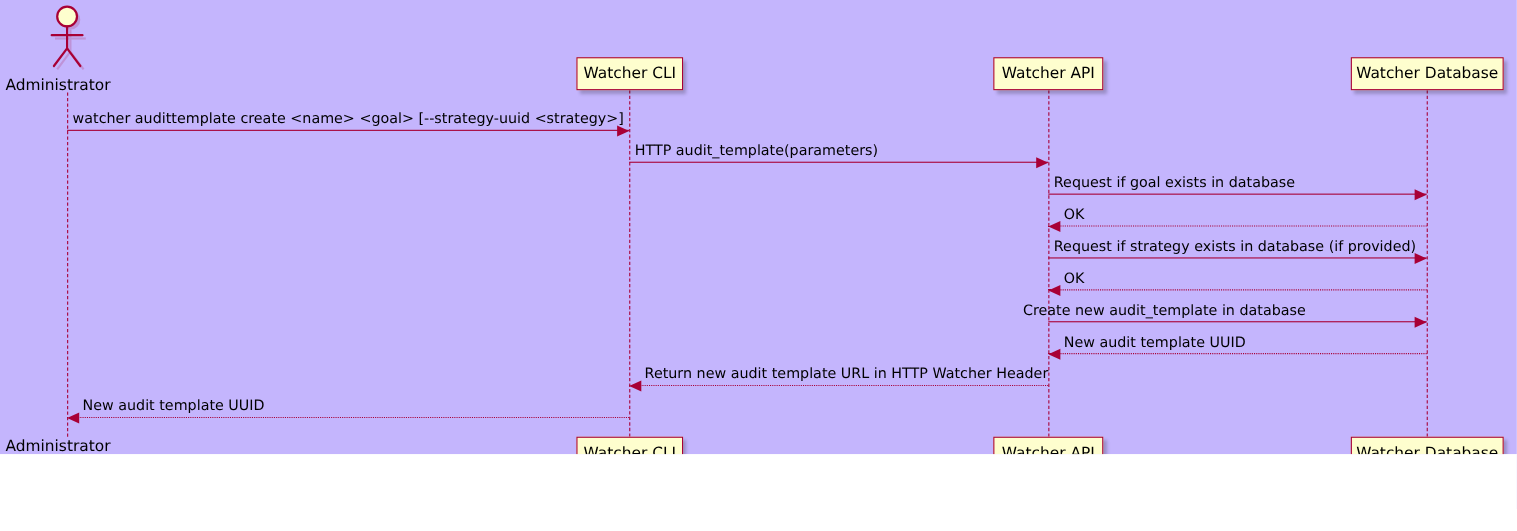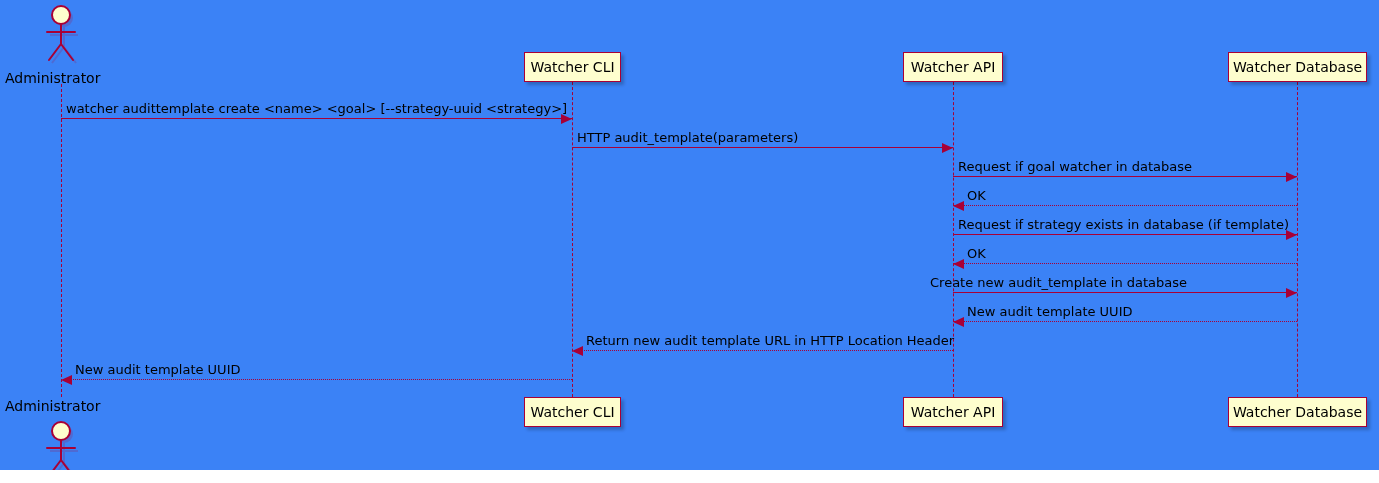--- a/index.html
+++ b/index.html
@@ -8,22 +8,22 @@
     padding: 0;
     background: #FFFFFF;
   }
   body {
     font-family: "DejaVu Sans", sans-serif;
     color: #000000;
   }
   #canvas {
     position: relative;
     width: 1379px;
-    height: 470px;
-    background: #3b82f6;
+    height: 413px;
+    background: #c4b5fd;
     overflow: hidden;
   }
   
   .lifeline {
     position: absolute;
     width: 0;
     border-left: 1px dashed #A80036;
   }
   
   .participant-box {
@@ -149,37 +149,37 @@
 
   <div id="messages-layer">
       <div class="msg-line" style="left: 61px; top: 118px; width: 511px;"></div>
       <div class="arrow-head right" style="top: 113.5px; left: 561px;"></div>
       <div class="msg-label" style="top: 102px; left: 66px;">watcher audittemplate create &lt;name&gt; &lt;goal&gt; [--strategy-uuid &lt;strategy&gt;]</div>
       <div class="msg-line" style="left: 572px; top: 147px; width: 381px;"></div>
       <div class="arrow-head right" style="top: 142.5px; left: 942px;"></div>
       <div class="msg-label" style="top: 131px; left: 577px;">HTTP audit_template(parameters)</div>
       <div class="msg-line" style="left: 953px; top: 176px; width: 344px;"></div>
       <div class="arrow-head right" style="top: 171.5px; left: 1286px;"></div>
-      <div class="msg-label" style="top: 160px; left: 958px;">Request if goal watcher in database</div>
+      <div class="msg-label" style="top: 160px; left: 958px;">Request if goal exists in database</div>
       <div class="msg-line dotted" style="left: 953px; top: 205px; width: 344px;"></div>
       <div class="arrow-head left" style="top: 200.5px; left: 953px;"></div>
       <div class="msg-label" style="top: 189px; left: 967px;">OK</div>
       <div class="msg-line" style="left: 953px; top: 234px; width: 344px;"></div>
       <div class="arrow-head right" style="top: 229.5px; left: 1286px;"></div>
-      <div class="msg-label" style="top: 218px; left: 958px;">Request if strategy exists in database (if template)</div>
+      <div class="msg-label" style="top: 218px; left: 958px;">Request if strategy exists in database (if provided)</div>
       <div class="msg-line dotted" style="left: 953px; top: 263px; width: 344px;"></div>
       <div class="arrow-head left" style="top: 258.5px; left: 953px;"></div>
       <div class="msg-label" style="top: 247px; left: 967px;">OK</div>
       <div class="msg-line" style="left: 953px; top: 292px; width: 344px;"></div>
       <div class="arrow-head right" style="top: 287.5px; left: 1286px;"></div>
       <div class="msg-label" style="top: 276px; left: 930px;">Create new audit_template in database</div>
       <div class="msg-line dotted" style="left: 953px; top: 321px; width: 344px;"></div>
       <div class="arrow-head left" style="top: 316.5px; left: 953px;"></div>
       <div class="msg-label" style="top: 305px; left: 967px;">New audit template UUID</div>
       <div class="msg-line dotted" style="left: 572px; top: 350px; width: 381px;"></div>
       <div class="arrow-head left" style="top: 345.5px; left: 572px;"></div>
-      <div class="msg-label" style="top: 334px; left: 586px;">Return new audit template URL in HTTP Location Header</div>
+      <div class="msg-label" style="top: 334px; left: 586px;">Return new audit template URL in HTTP Watcher Header</div>
       <div class="msg-line dotted" style="left: 61px; top: 379px; width: 511px;"></div>
       <div class="arrow-head left" style="top: 374.5px; left: 61px;"></div>
       <div class="msg-label" style="top: 363px; left: 75px;">New audit template UUID</div>
     </div>
 
 </div>
 
 </body></html>

